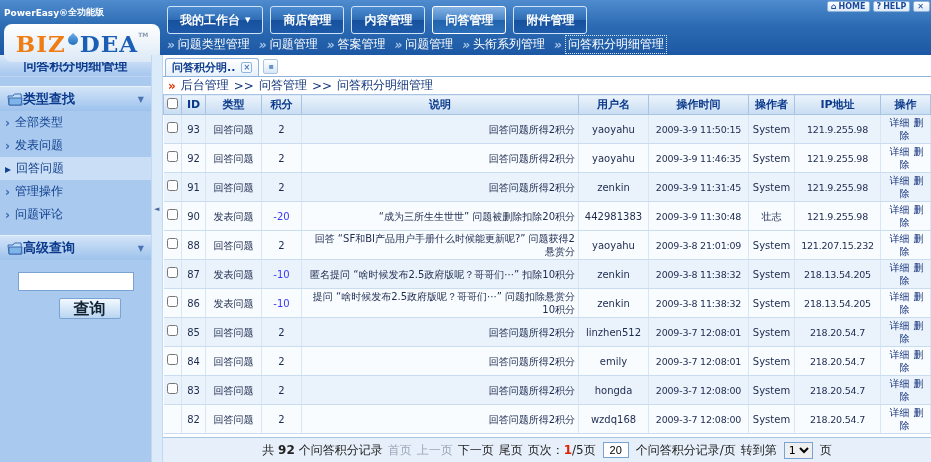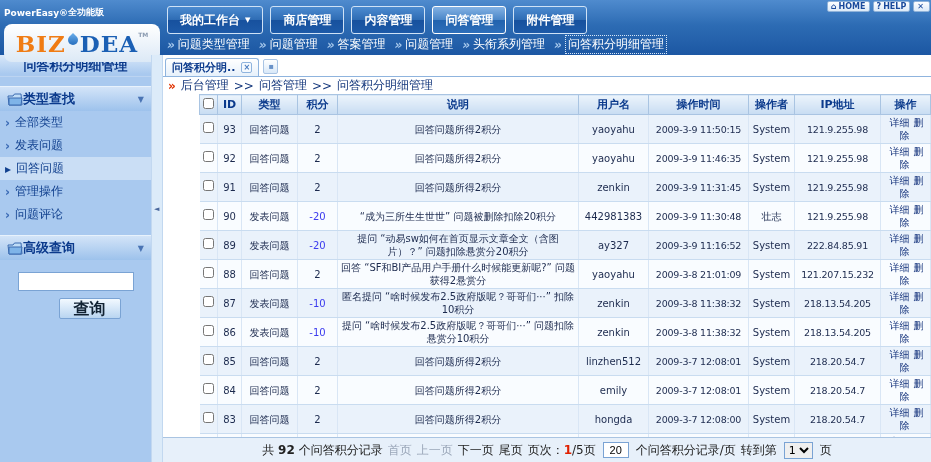--- a/index.html
+++ b/index.html
@@ -85,30 +85,30 @@
   .tab-close { width:11px; height:11px; border:1px solid #8fb4de; border-radius:2px;
     background:#f4f9fe; color:#4a7cc0; font-size:8px; line-height:9px; text-align:center; cursor:pointer; }
   .tab-new { width:15px; height:15px; margin-bottom:2px; border:1px solid #a9c4e4; border-radius:2px;
     background:linear-gradient(#ffffff,#d8e8f8); display:flex; align-items:center; justify-content:center;
     font-size:8px; color:#6a92c8; cursor:pointer; }
 
   .breadcrumb { height:17px; flex:none; display:flex; align-items:center; gap:5px; padding:0 5px;
     font-size:12px; color:#14377c; background:#fff; }
   .bc-prefix { color:#e03200; font-weight:bold; }
 
-  .table-wrap { flex:1; overflow:hidden;margin-left:36px; }
+  .table-wrap { flex:1; overflow:hidden; }
   table { width:100%; border-collapse:collapse; table-layout:fixed; }
   thead th { background:linear-gradient(180deg,#ecf4fc 0%,#c7dcf2 100%);
     border:1px solid #a9c4e2; color:#0b3a8c; font-weight:bold; font-size:11px; height:20px; }
   tbody td { border-right:1px solid #d9e6f5; border-bottom:1px solid #c9dcf0;
     color:#1c2a4e; font-size:10px; line-height:13px; padding:1px 3px; text-align:center;
     overflow:hidden; }
   tbody tr.shade { background:#eaf2fb; }
   tbody tr.plain { background:#f9fcff; }
-  td.c-desc { text-align:center; }
+  td.c-desc { text-align:right; }
   td.c-score { font-weight:normal; }
   td.c-score.neg { color:#3b3bee; }
   td.c-time,td.c-ip { font-size:9.5px; letter-spacing:-0.2px; }
   .row-action { color:#15337c; text-decoration:none; cursor:pointer; margin:0 2px; }
   .row-cb,.hdr-cb { width:11px; height:11px; }
 
   .pagebar { height:25px; flex:none; margin-top:auto; display:flex; align-items:center;
     justify-content:center; gap:5px; font-size:12px; color:#222;
     background:#e7f0fa; border-top:1px solid #a9c4e2; white-space:nowrap; }
   .pg-strong { font-weight:bold; }
@@ -348,34 +348,20 @@
         <td class="c-score neg">-20</td>
         <td class="c-desc">“成为三所生生世世” 问题被删除扣除20积分</td>
         <td class="c-user">442981383</td>
         <td class="c-time">2009-3-9 11:30:48</td>
         <td class="c-opr">壮志</td>
         <td class="c-ip">121.9.255.98</td>
         <td class="c-act">
           <a class="row-action">详细</a><a class="row-action">删除</a>
         </td>
       </tr>
-            <tr class="shade">
-        <td><input type="checkbox" class="row-cb" style=""></td>
-        <td class="c-id">89</td>
-        <td class="c-type">发表问题</td>
-        <td class="c-score neg">-20</td>
-        <td class="c-desc">提问 “动易sw如何在首页显示文章全文（含图片）？” 问题扣除悬赏分20积分</td>
-        <td class="c-user">ay327</td>
-        <td class="c-time">2009-3-9 11:16:52</td>
-        <td class="c-opr">System</td>
-        <td class="c-ip">222.84.85.91</td>
-        <td class="c-act">
-          <a class="row-action">详细</a><a class="row-action">删除</a>
-        </td>
-      </tr>
             <tr class="plain">
         <td><input type="checkbox" class="row-cb" style=""></td>
         <td class="c-id">88</td>
         <td class="c-type">回答问题</td>
         <td class="c-score">2</td>
         <td class="c-desc">回答 “SF和BI产品用户手册什么时候能更新呢?” 问题获得2悬赏分</td>
         <td class="c-user">yaoyahu</td>
         <td class="c-time">2009-3-8 21:01:09</td>
         <td class="c-opr">System</td>
         <td class="c-ip">121.207.15.232</td>

